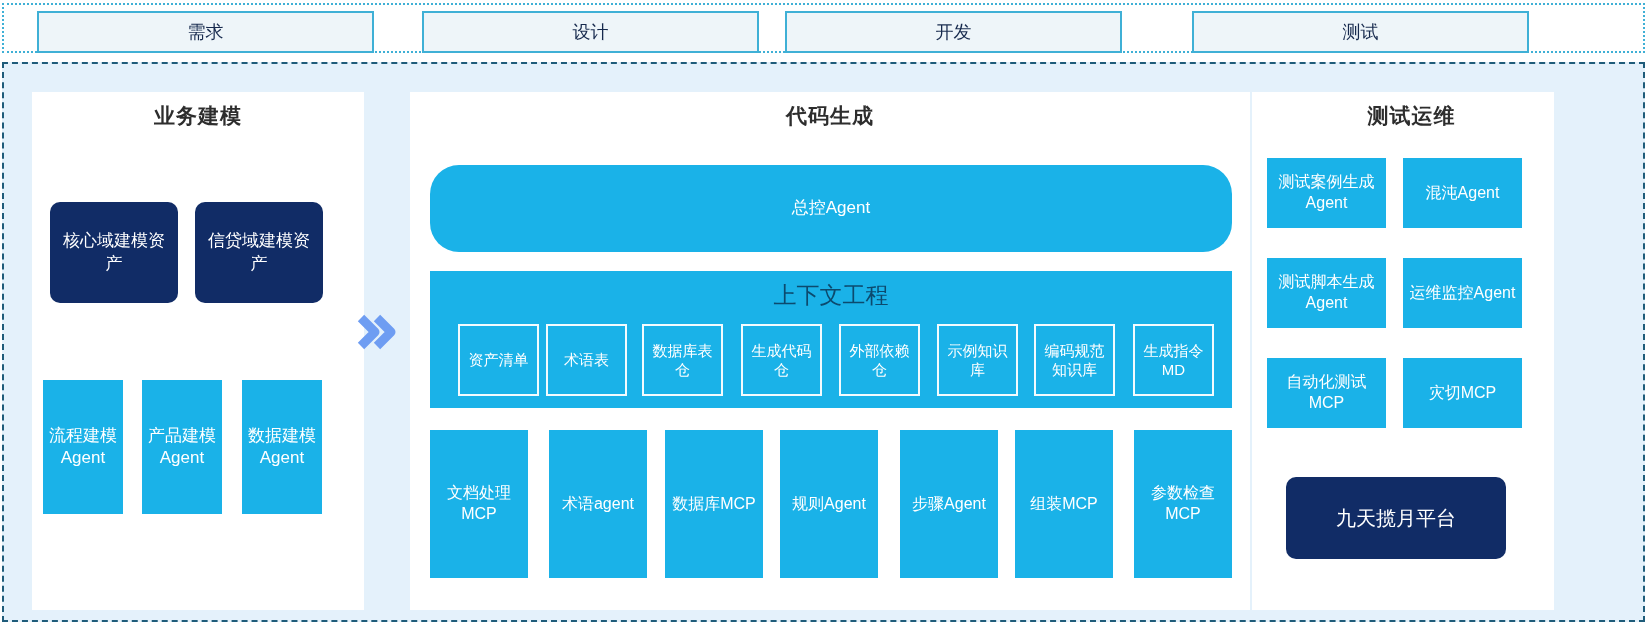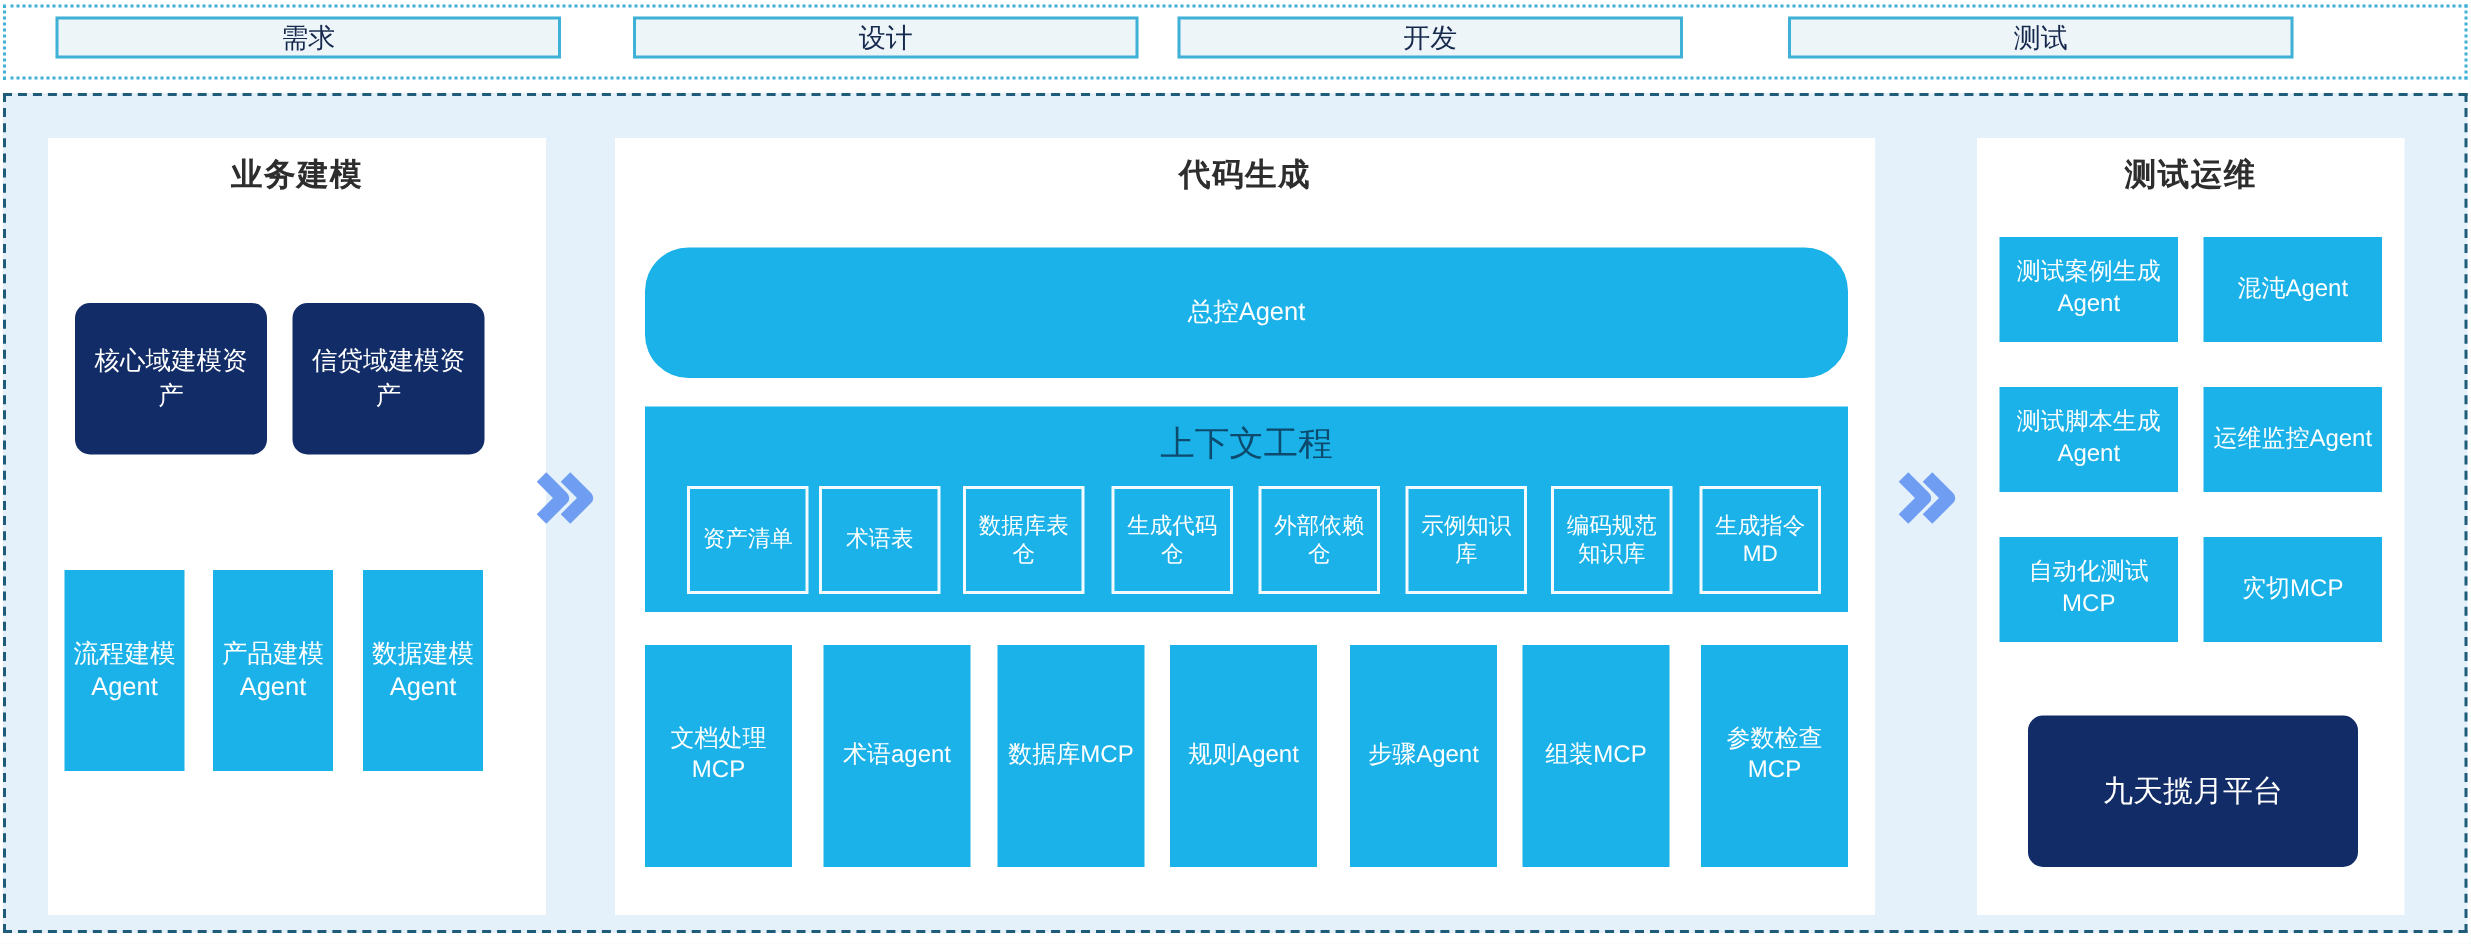--- a/index.html
+++ b/index.html
@@ -13,23 +13,23 @@
     position:relative;width:1647px;height:629px;overflow:hidden;
     font-family:"Liberation Sans","DejaVu Sans",sans-serif;
     background:#fff;
   }
   
   .phase-strip{
     position:absolute;left:2px;top:3px;right:2px;height:50px;
     background:#fff;border:2px dotted var(--phase-border);box-sizing:border-box;
   }
   .phase-box{
-    position:absolute;top:6px;height:28px;width:337px;
+    position:absolute;top:6px;height:42px;width:337px;
     background:var(--phase-fill);border:2px solid var(--phase-border);
-    box-sizing:border-box;display:flex;align-items:flex-start;justify-content:center;
+    box-sizing:border-box;display:flex;align-items:center;justify-content:center;
     font-size:18px;color:var(--phase-text);
   }
   
   .main-area{
     position:absolute;left:2px;top:62px;right:2px;height:560px;
     background:var(--container-bg);border:2px dashed var(--container-border);
     box-sizing:border-box;
   }
   .panel{
     position:absolute;top:92px;height:518px;background:var(--panel-bg);
@@ -57,23 +57,23 @@
   }
   .context-title{
     padding-top:9px;text-align:center;font-size:23px;color:#0c4a6e;
   }
   .context-item{
     top:53px;width:81px;height:72px;border:2px solid rgba(255,255,255,.95);
     font-size:15px;padding:0 3px;
   }
   .tool-box{top:338px;width:98px;height:148px;font-size:16px;padding:0 4px;}
   
-  .panel-right{left:1318px;width:285px;}
+  .panel-right{left:1252px;width:285px;padding-left:17px;}
   .grid-box{width:119px;height:70px;font-size:16px;padding:0 4px;}
-  .platform-box{left:34px;top:385px;width:220px;height:101px;font-size:20px;}
+  .platform-box{left:34px;top:385px;width:220px;height:82px;font-size:20px;}
   
   .chev{
     position:absolute;width:40px;height:36px;color:var(--chevron-blue);
   }
   .chev path{fill:none;stroke:currentColor;stroke-width:9;stroke-linejoin:round;}
 </style>
 </head>
 <body>
 
 <div id="canvas">

